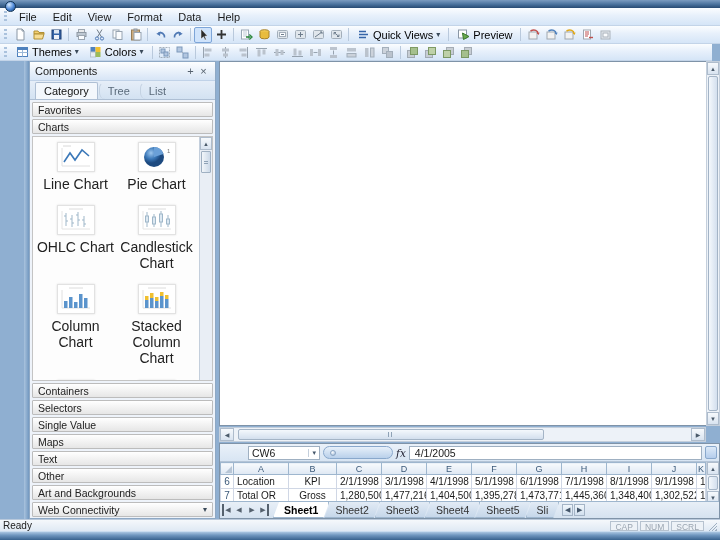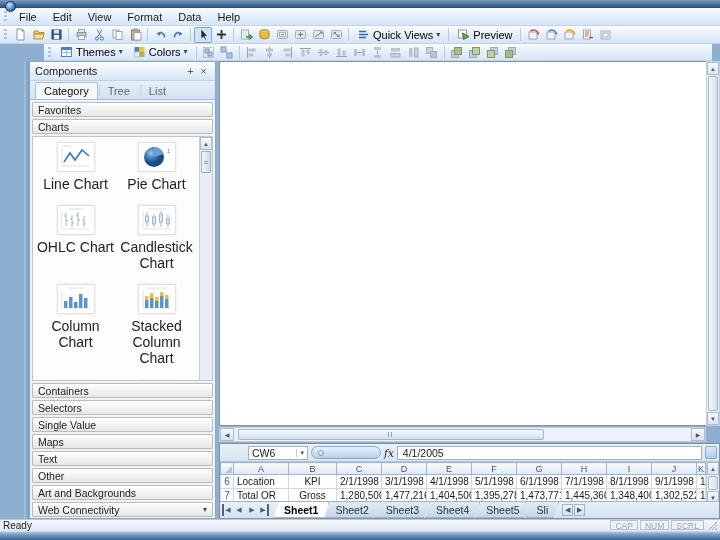--- a/index.html
+++ b/index.html
@@ -13,21 +13,21 @@
   .app-orb { position:absolute; left:5px; top:1px; width:11px; height:11px; border-radius:50%;
     background:radial-gradient(circle at 35% 30%,#d8ecff,#4a86d8 55%,#16406e); border:1px solid #123456; z-index:9; }
   .bottomframe { position:absolute; left:0; right:0; bottom:0; height:9px;
     background:linear-gradient(180deg,#a9c5e1 0%,#6f96bf 40%,#38628e 100%); border-top:1px solid #c9dcef; }
 
   
   .menubar, .toolbar { display:flex; align-items:center; padding-left:2px;
     background:linear-gradient(180deg,#fbfdff 0%,#e7f0fb 45%,#d5e5f7 100%); border-bottom:1px solid #c3d4e8; }
   .menubar { position:absolute; top:8px; left:0; right:0; height:18px; }
   .toolbar1 { position:absolute; top:26px; left:0; right:0; height:18px; }
-  .toolbar2 { position:absolute; top:44px; left:0; right:8px; height:17px;margin-left:44px; }
+  .toolbar2 { position:absolute; top:44px; left:0; right:8px; height:17px; }
   .grip { width:3px; height:11px; margin:0 4px 0 2px;
     background:repeating-linear-gradient(180deg,#aac2dd 0 2px, transparent 2px 4px); }
   .menu-item { padding:2px 8px; cursor:default; }
   .tbtn { width:18px; height:16px; border:1px solid transparent; background:transparent;
     display:flex; align-items:center; justify-content:center; padding:0; }
   .tbtn.sel { background:#cfe3fb; border-color:#7da5d8; border-radius:2px; }
   .tsep { width:1px; height:13px; background:#b9c9dc; margin:0 3px; flex:none; }
   .tlbl { display:flex; align-items:center; gap:3px; padding:1px 4px; font-size:11px; border:1px solid transparent; background:transparent; }
   .caret { font-size:8px; color:#3a4a5a; line-height:1; }
   svg { display:block; }
@@ -76,21 +76,21 @@
   .htrack { flex:1; position:relative; }
   .hthumb { position:absolute; left:4px; top:1px; bottom:1px; width:67%;
     background:linear-gradient(180deg,#f4f8fc,#d3dfee); border:1px solid #a4b4c6; border-radius:2px; }
   .hthumb:after { content:""; position:absolute; top:2px; bottom:2px; left:calc(50% - 3px); width:6px;
     background:repeating-linear-gradient(90deg,#8fa2b6 0 1px, transparent 1px 3px); }
 
   
   .sheetpane { height:76px; flex:none; display:flex; flex-direction:column; background:#fff; border:1px solid #7f93a8; margin-top:1px; }
   .fbar { height:18px; flex:none; display:flex; align-items:center; gap:3px; padding:1px 2px 1px 28px;
     background:linear-gradient(180deg,#eaf1f9,#d8e5f3); border-bottom:1px solid #b4c4d6; }
-  .namebox { width:60px; height:14px; background:#fff; border:1px solid #9fb0c2; display:flex; align-items:center; padding:0 3px; font-size:10.5px; }
+  .namebox { width:72px; height:14px; background:#fff; border:1px solid #9fb0c2; display:flex; align-items:center; padding:0 3px; font-size:10.5px; }
   .namebox .sp { flex:1; }
   .nb-caret { font-size:7px; color:#44566a; border-left:1px solid #c4cfdc; padding-left:3px; }
   .capsule { width:70px; height:13px; border-radius:7px; border:1px solid #89a8cc; display:flex; align-items:center; padding:0 6px;
     background:linear-gradient(180deg,#e7f0fa,#b9d0ea); }
   .capsule .dot { width:6px; height:6px; border-radius:50%; background:radial-gradient(circle at 35% 30%,#fff,#9cb8d8); border:1px solid #8aa4c2; }
   .capsule .sp { flex:1; }
   .fx { font-family:"DejaVu Serif", serif; font-style:italic; font-size:10.5px; color:#223; }
   .fvalue { flex:1; height:14px; background:#fff; border:1px solid #9fb0c2; display:flex; align-items:center; padding:0 5px; font-size:10.5px; }
   .fbar-end { width:12px; height:13px; background:linear-gradient(180deg,#dce9f8,#b4cdec); border:1px solid #89a8cc; border-radius:2px; }
 
@@ -120,21 +120,21 @@
   .tnav span.edge-r { border-right:2px solid #55616e; width:10px; }
   .stab { position:relative; font-size:10.5px; color:#333; padding:1px 10px 0; margin-right:-5px;
     background:linear-gradient(180deg,#e2ebf5,#c6d7ea); border:1px solid #9eb6ce; border-top:none;
     clip-path:polygon(6px 0, 100% 0, calc(100% - 6px) 100%, 0 100%); display:flex; align-items:center; }
   .stab.active { background:#ffffff; font-weight:bold; color:#000; z-index:3; }
   .tab-scroll { display:flex; align-items:center; gap:1px; margin-left:8px; }
   .tab-scroll span { width:11px; height:12px; font-size:7px; color:#44566a; display:flex; align-items:center; justify-content:center;
     background:linear-gradient(180deg,#f0f6fb,#d2e0ef); border:1px solid #a4b4c6; }
 
   
-  .statusbar { position:absolute; left:0; right:0; bottom:9px; height:12px; display:flex; 
+  .statusbar { position:absolute; left:0; right:0; bottom:9px; height:12px; display:flex; align-items:center;
     padding:0 3px; font-size:10px; color:#222; background:linear-gradient(180deg,#f5f8fb,#dfe9f4); border-top:1px solid #b9c9dc; }
   .statusbar .sp { flex:1; }
   .ind { font-size:8.5px; color:#9aa5b1; border:1px solid #b6c2cf; background:#edf2f7; padding:0 4px; margin-left:2px; height:10px; line-height:10px; }
   .rgrip { width:10px; height:10px; margin-left:3px;
     background:
       linear-gradient(135deg, transparent 55%, #9fb0c2 55%, #9fb0c2 62%, transparent 62%, transparent 72%, #9fb0c2 72%, #9fb0c2 79%, transparent 79%, transparent 89%, #9fb0c2 89%); }
 
   .dis { opacity:.85; }
 </style>
 </head>

